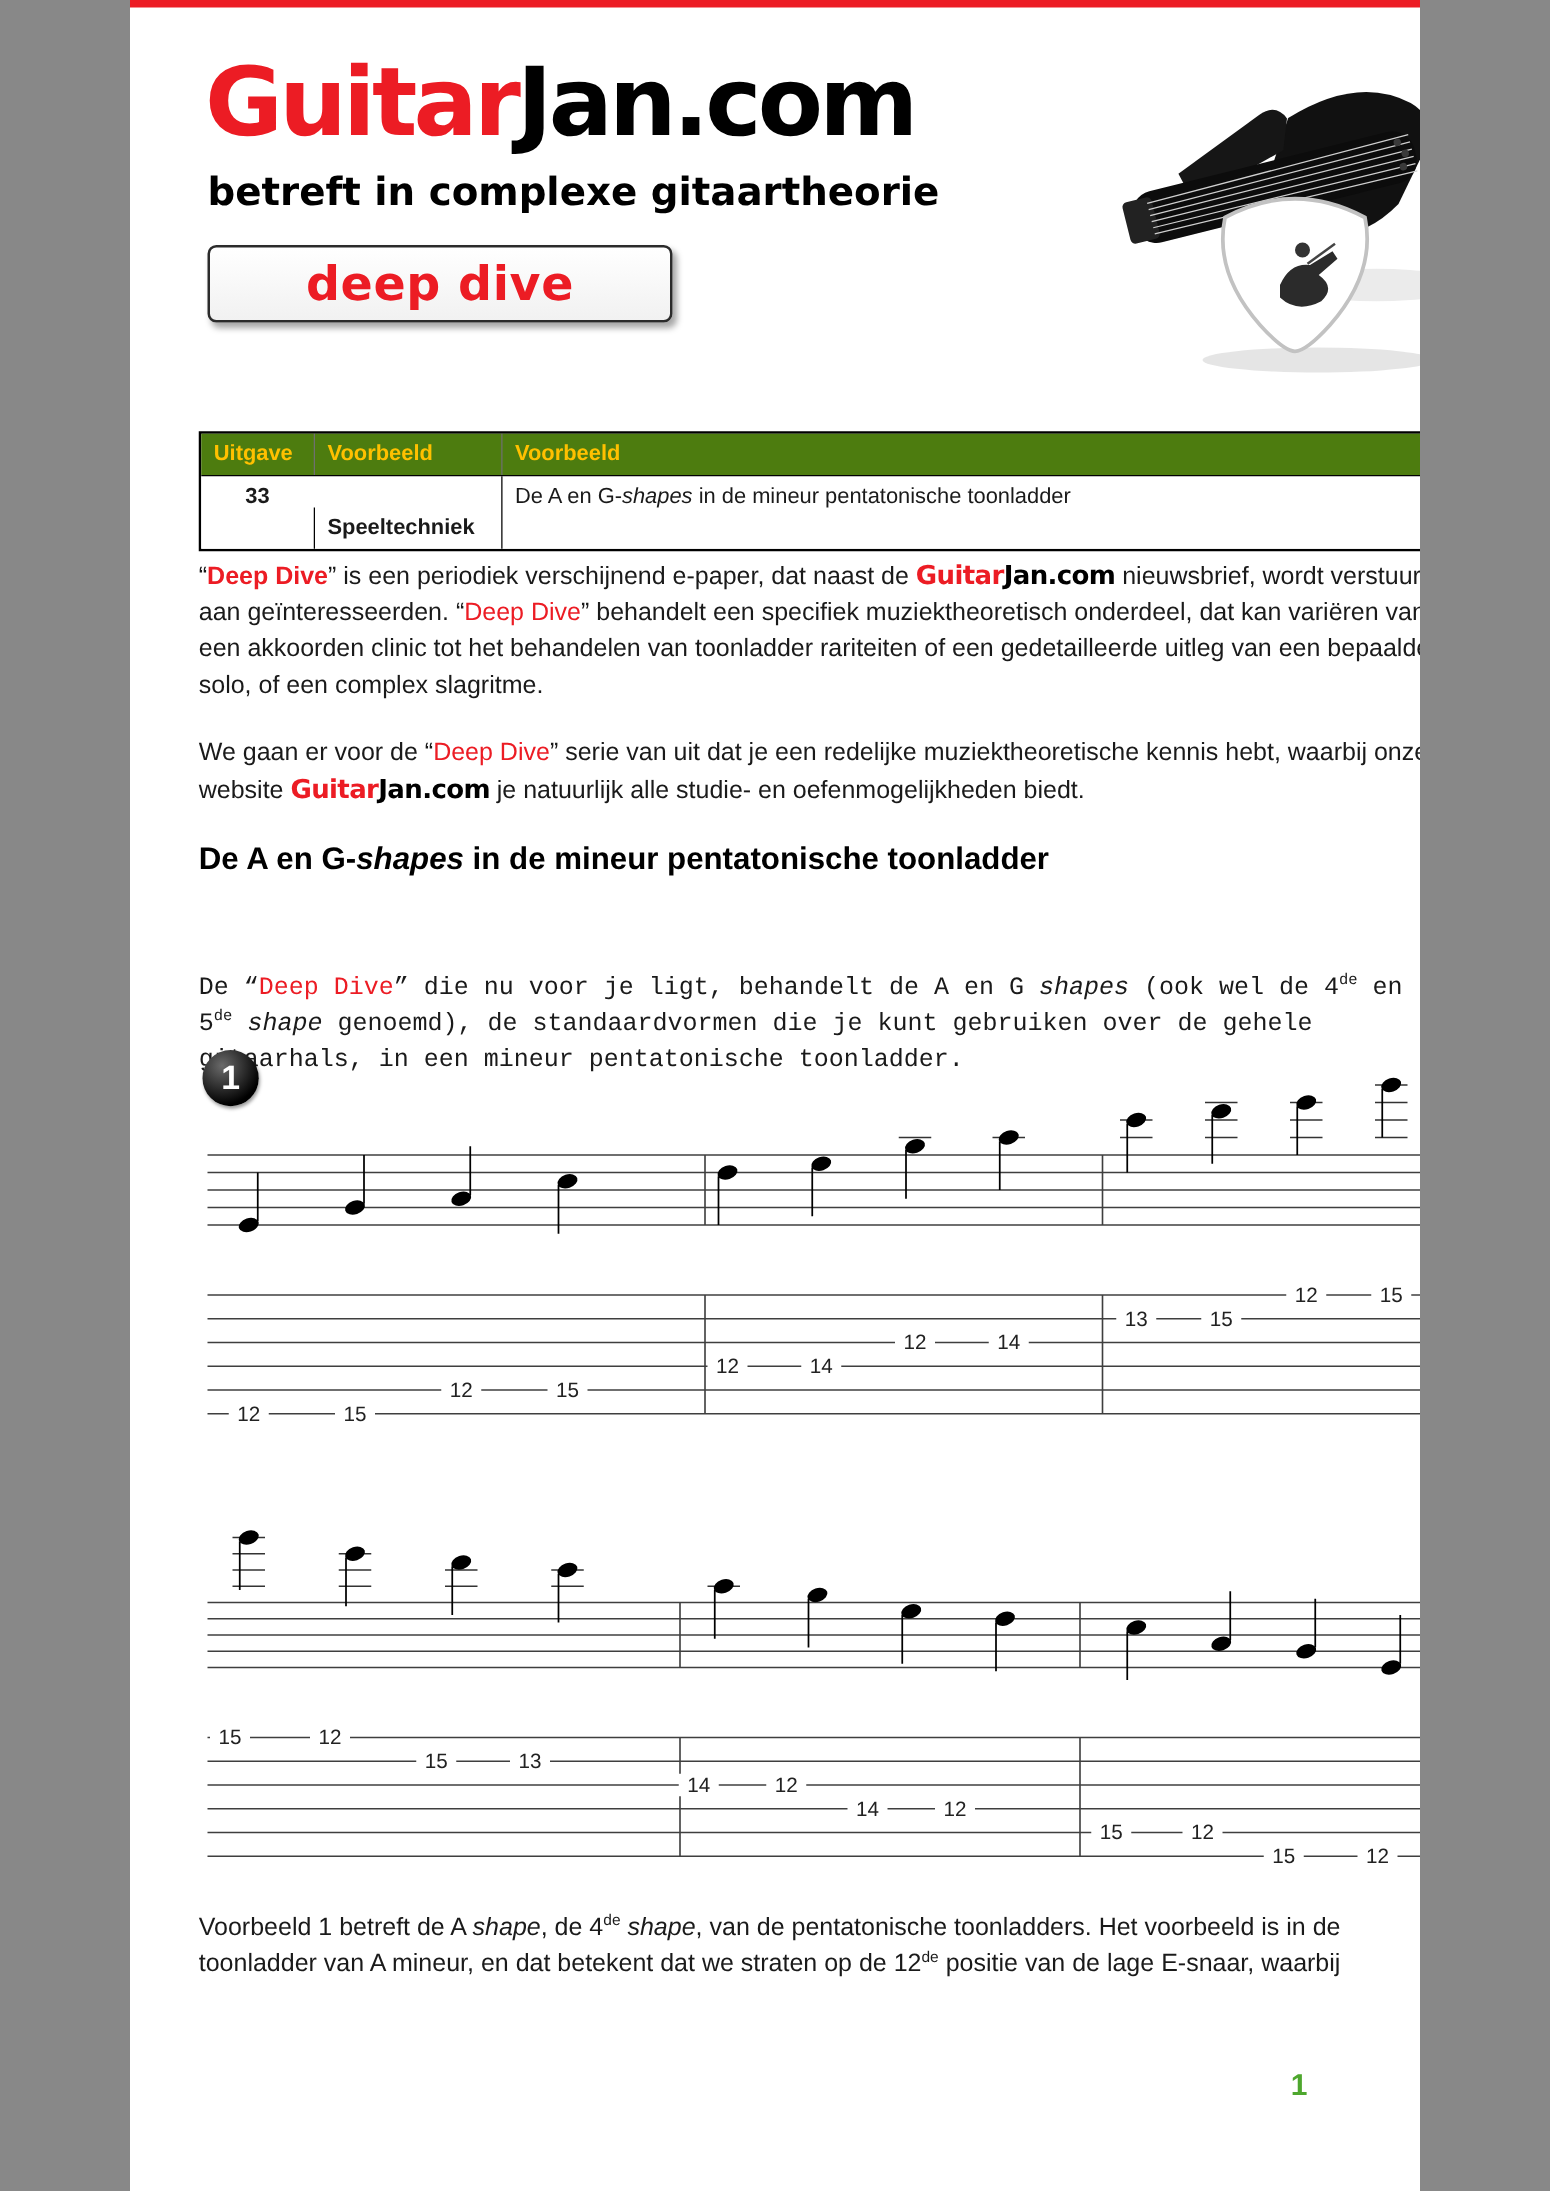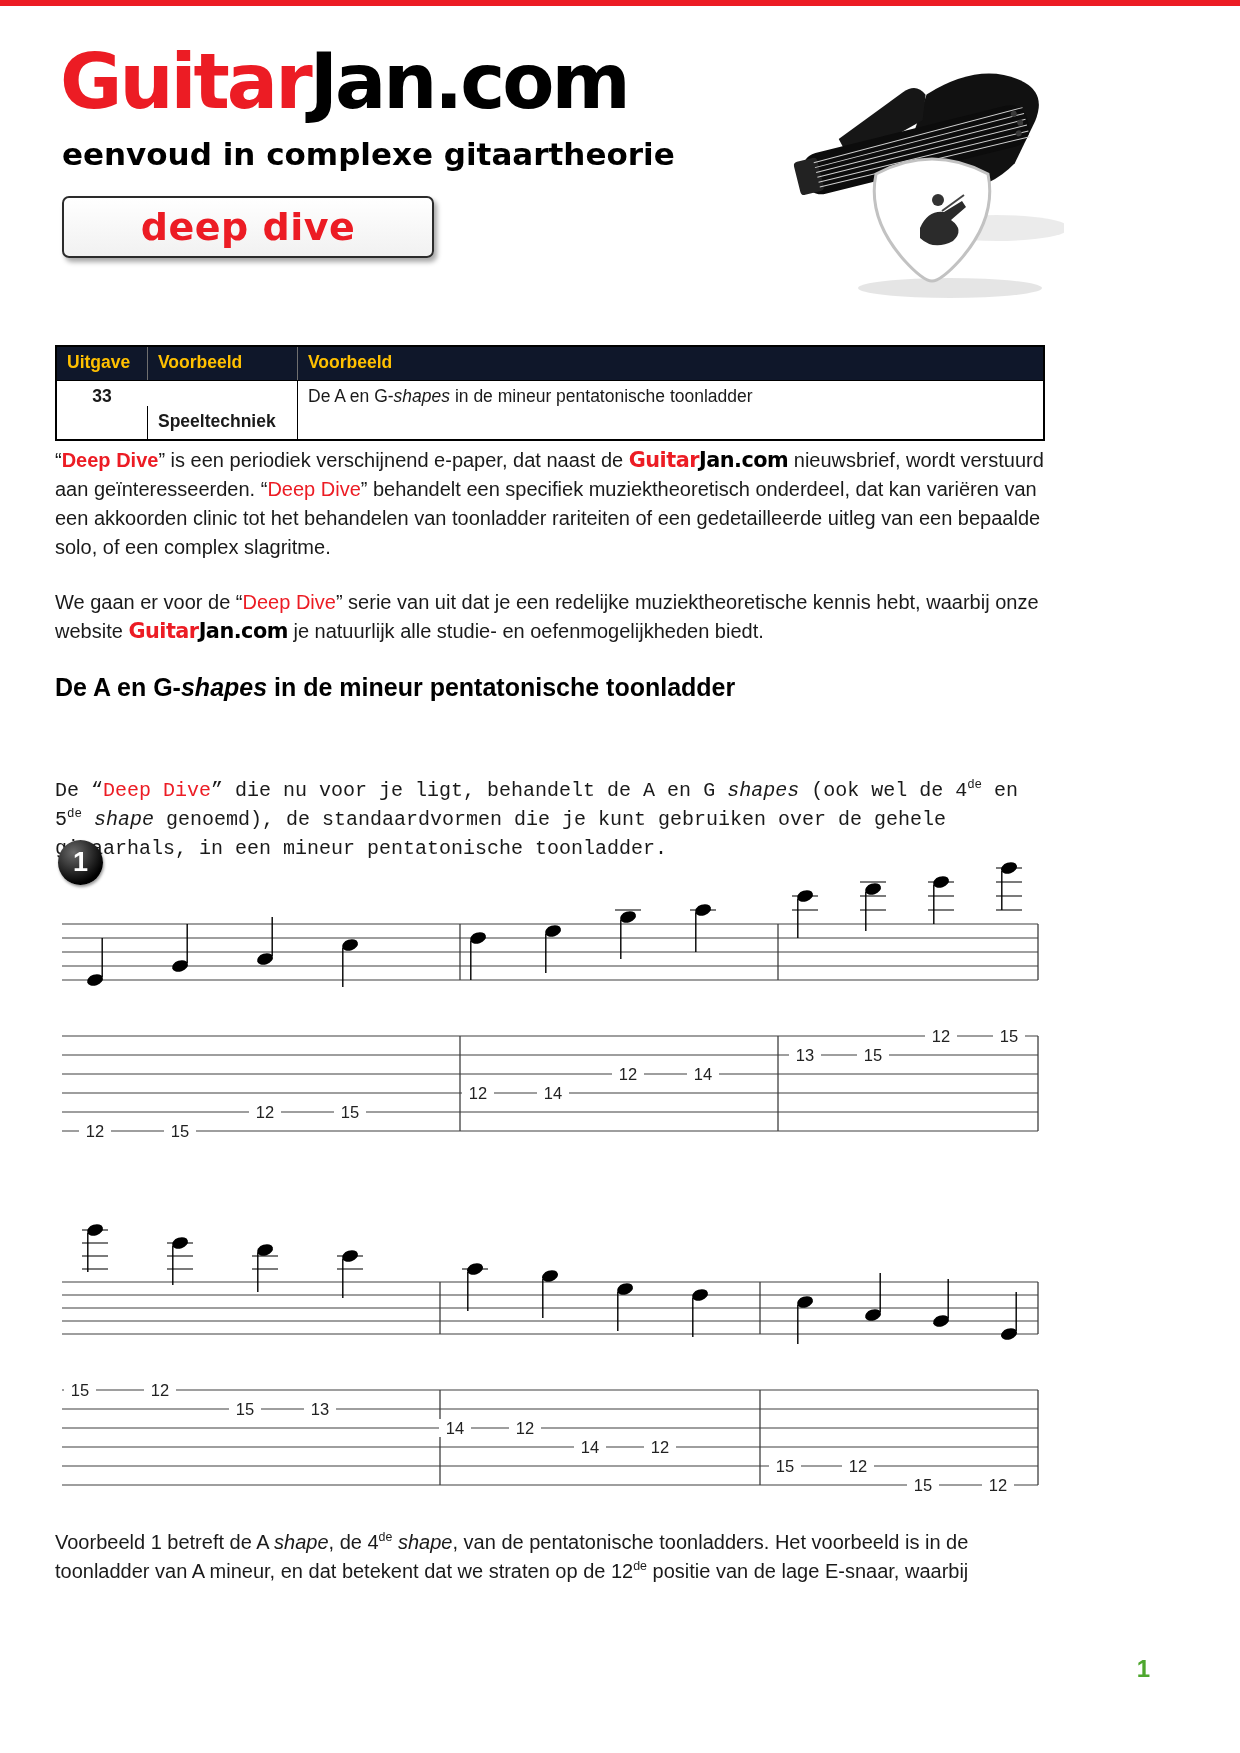--- a/index.html
+++ b/index.html
@@ -1,20 +1,20 @@
 <!DOCTYPE html>
 <html style="--red: #EC1C24; --gold: #FFC000; --green: #4EA72E;"><head>
 <meta charset="utf-8">
 <style>
   :root{
     --red:#EC1C24; --gold:#FFC000; --green:#4EA72E; --ink:#1a1a1a;
   }
   html,body{margin:0;padding:0;background:#888;}
   .page{
-    position:relative; width:1240px; height:1753px; background:#fff;
+    position:relative; width:1032px; height:1753px; background:#fff;
     margin:0 auto; overflow:hidden;
     font-family:"Liberation Sans", sans-serif; color:var(--ink);
   }
   .topbar{position:absolute;left:0;top:0;width:100%;height:6px;background:var(--red);}
   
   .logo-line{
     position:absolute;left:60px;top:44px;white-space:nowrap;
     font-family:"DejaVu Sans", sans-serif;font-weight:700;font-size:76px;
     letter-spacing:-3px;line-height:1;
   }
@@ -35,21 +35,21 @@
     font-family:"DejaVu Sans", sans-serif;font-weight:700;font-size:38px;
     color:var(--red);letter-spacing:0.5px;
   }
   .artwork{position:absolute;left:792px;top:32px;width:272px;height:272px;}
   
   .info-table{
     position:absolute;left:55px;top:345px;width:990px;
     border:2px solid #000;box-sizing:border-box;font-size:17.5px;
   }
   .it-row{display:grid;grid-template-columns:90px 150px 1fr;}
-  .it-head{background:#0f172a;color:var(--gold);font-weight:700;}
+  .it-head{background:#4d7c0f;color:var(--gold);font-weight:700;}
   .it-head .it-cell{border-left:1px solid #6f6f6f;}
   .it-head .it-cell:first-child{border-left:none;}
   .it-body{background:#fff;border-top:1px solid #000;}
   .it-body .it-cell{border-left:1px solid #000;}
   .it-body .it-cell:first-child{border-left:none;}
   .it-cell{padding:5px 10px 6px 10px;box-sizing:border-box;line-height:1.25;}
   .it-center{text-align:center;font-weight:700;}
   .it-bold{font-weight:700;margin-top:25px;}
   
   .para{
@@ -86,21 +86,21 @@
 </style>
 </head>
 <body>
 
 <div class="page">
   <div class="topbar"></div>
 
   <div class="logo-line">
     <span class="logo-red">Guitar</span><span class="logo-black">Jan.com</span>
   </div>
-  <div class="tagline">eenvoud in complexe gitaartheorie</div>
+  <div class="tagline">betreft in complexe gitaartheorie</div>
   <div class="deepdive-box">
     <span>deep dive</span>
   </div>
 
   <svg class="artwork" viewBox="0 0 272 272">
     <ellipse cx="158" cy="256" rx="92" ry="10" fill="#000" opacity="0.10"></ellipse>
     <ellipse cx="205" cy="196" rx="72" ry="13" fill="#000" opacity="0.08"></ellipse>
     <g transform="rotate(-14 135 118)">
       <path d="M148,64 q62,-20 98,12 q18,17 1,40 l-30,36 q-42,26 -82,2 l-6,-60 z" fill="#111"></path>
       <path d="M52,86 l74,-30 q15,-6 21,8 l-9,24 -80,22 z" fill="#161616"></path>

